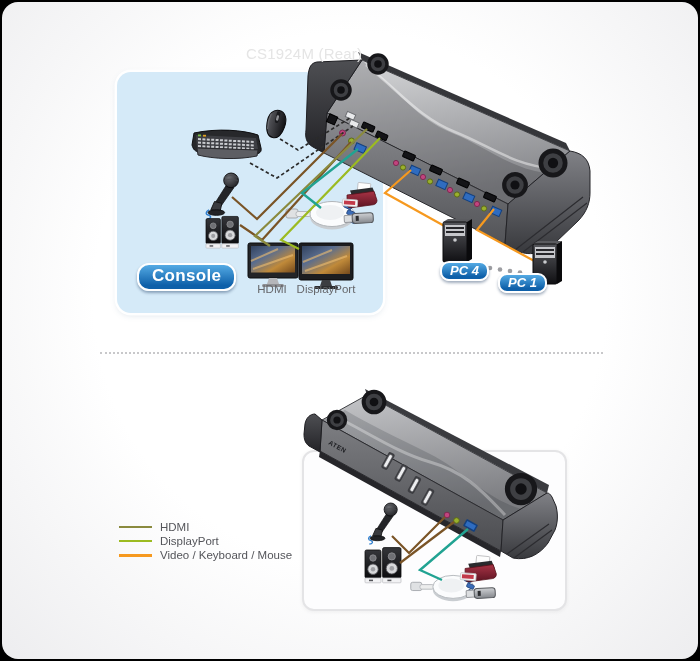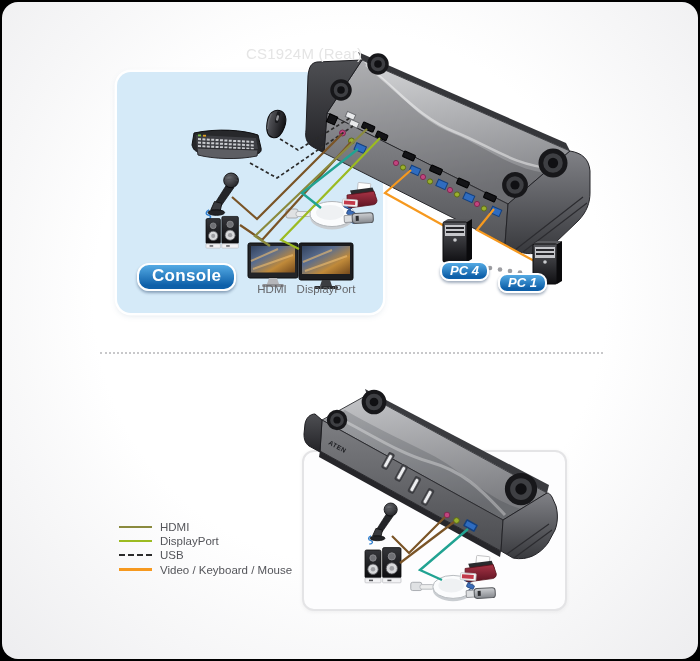--- a/index.html
+++ b/index.html
@@ -323,21 +323,17 @@
   <div class="legend">
     <div class="legend-row">
       <div class="sw sw-hdmi"></div>
       <span class="legend-label">HDMI</span>
     </div>
     <div class="legend-row">
       <div class="sw sw-dp"></div>
       <span class="legend-label">DisplayPort</span>
     </div>
     <div class="legend-row">
-      <div class="sw sw-usb"></div>
-      <span class="legend-label">USB</span>
-    </div>
-    <div class="legend-row">
       <div class="sw sw-vkm"></div>
       <span class="legend-label">Video / Keyboard / Mouse</span>
     </div>
   </div>
 </div>
 
 </body></html>

